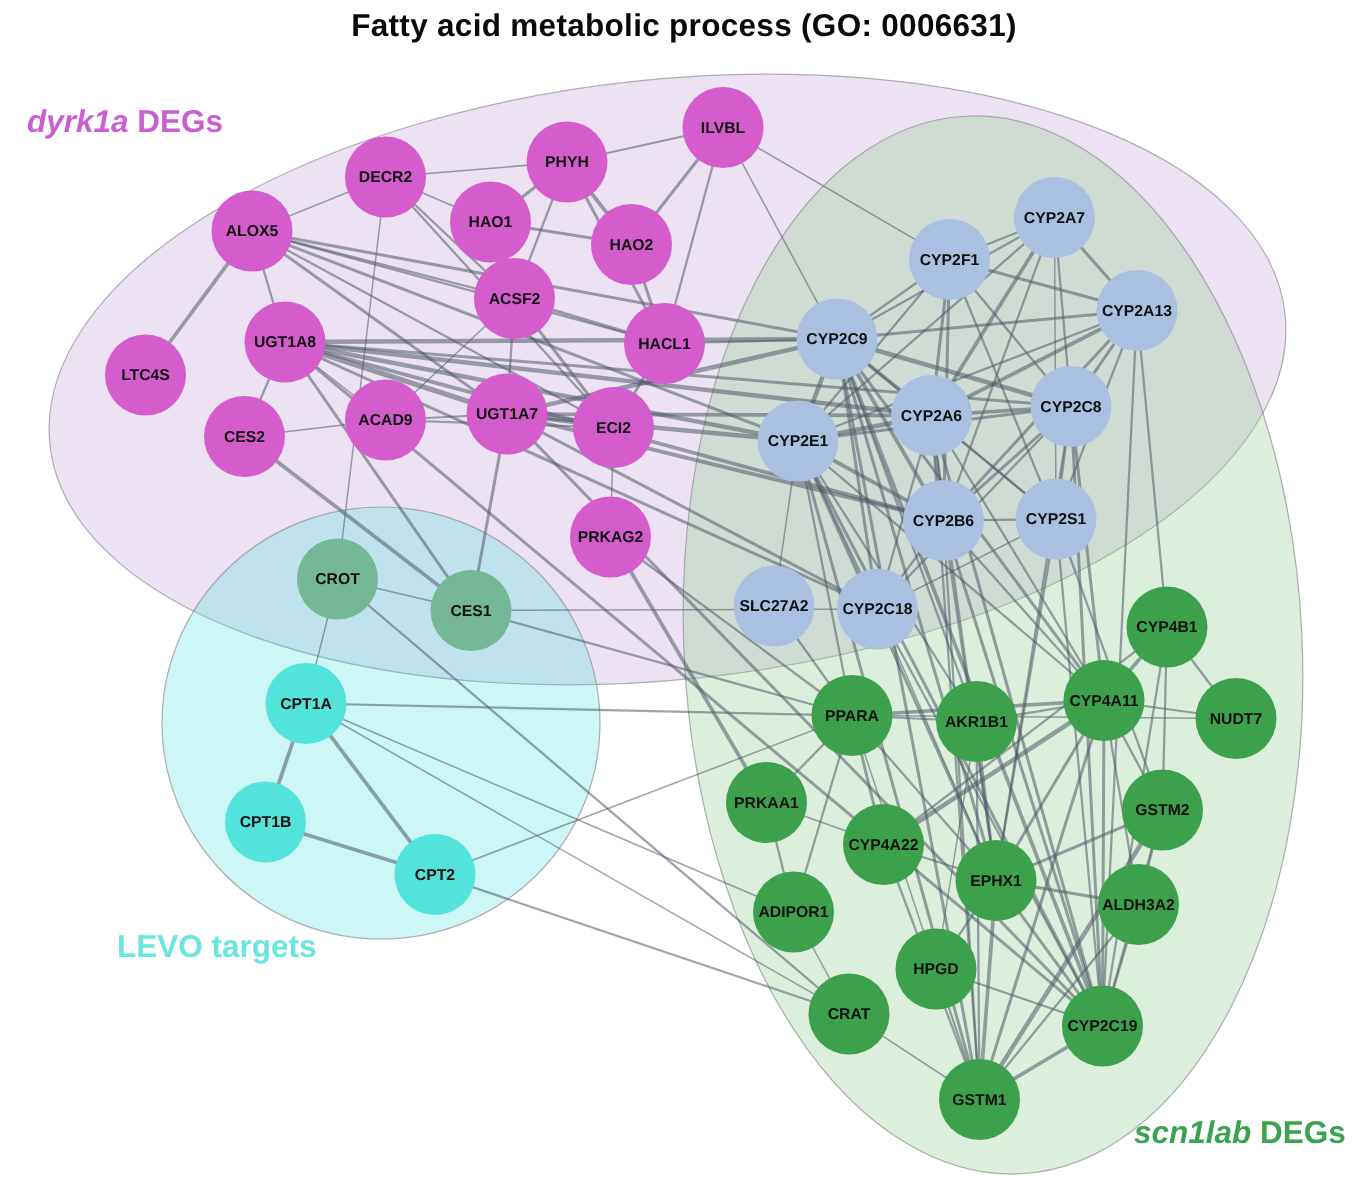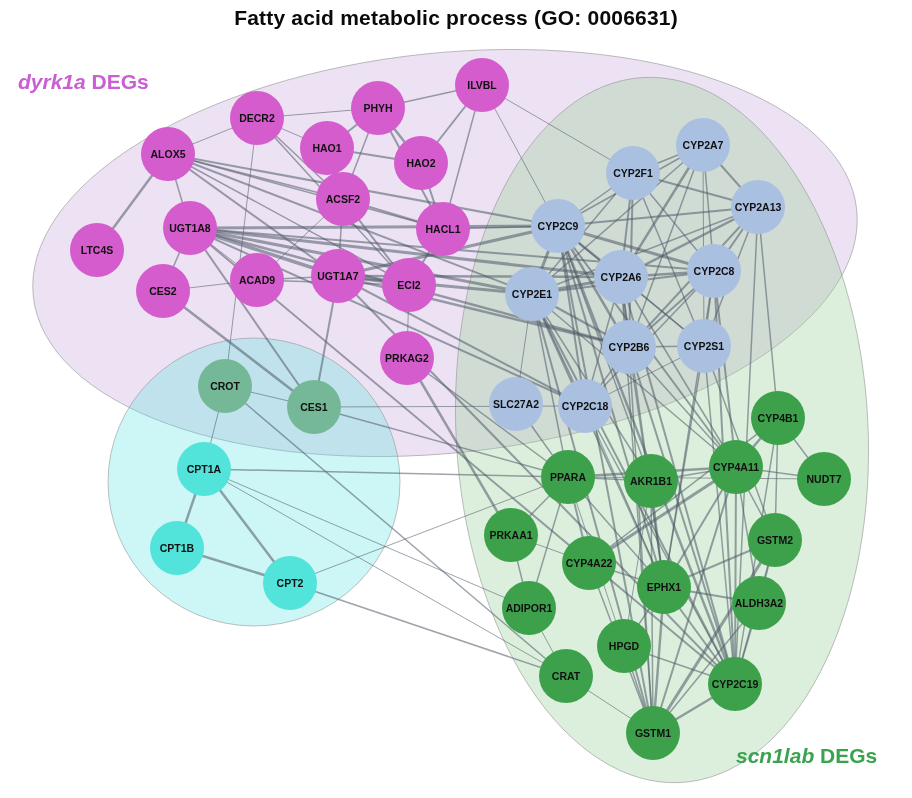--- a/index.html
+++ b/index.html
@@ -397,16 +397,19 @@
         <g>
           <circle cx="653" cy="733" r="27" fill="#3da14c"></circle>
           <text x="653" y="736.5" text-anchor="middle" class="node-text">GSTM1</text>
         </g>
       </g>
     </svg>
 
   <div class="group-label lbl-dyrk1a" style="left: 18px; top: 70px;">
     <span class="it">dyrk1a</span><span> DEGs</span>
   </div>
-  <div class="group-label lbl-scn1lab" style="left: 736px; top: 744px;">
+  <div class="group-label lbl-levo" style="left: 78px; top: 620px;">
+    <span>LEVO targets</span>
+  </div>
+  <div class="group-label lbl-scn1lab" style="left: 756px; top: 744px;">
     <span class="it">scn1lab</span><span> DEGs</span>
   </div>
 </div>
 
 </body></html>

